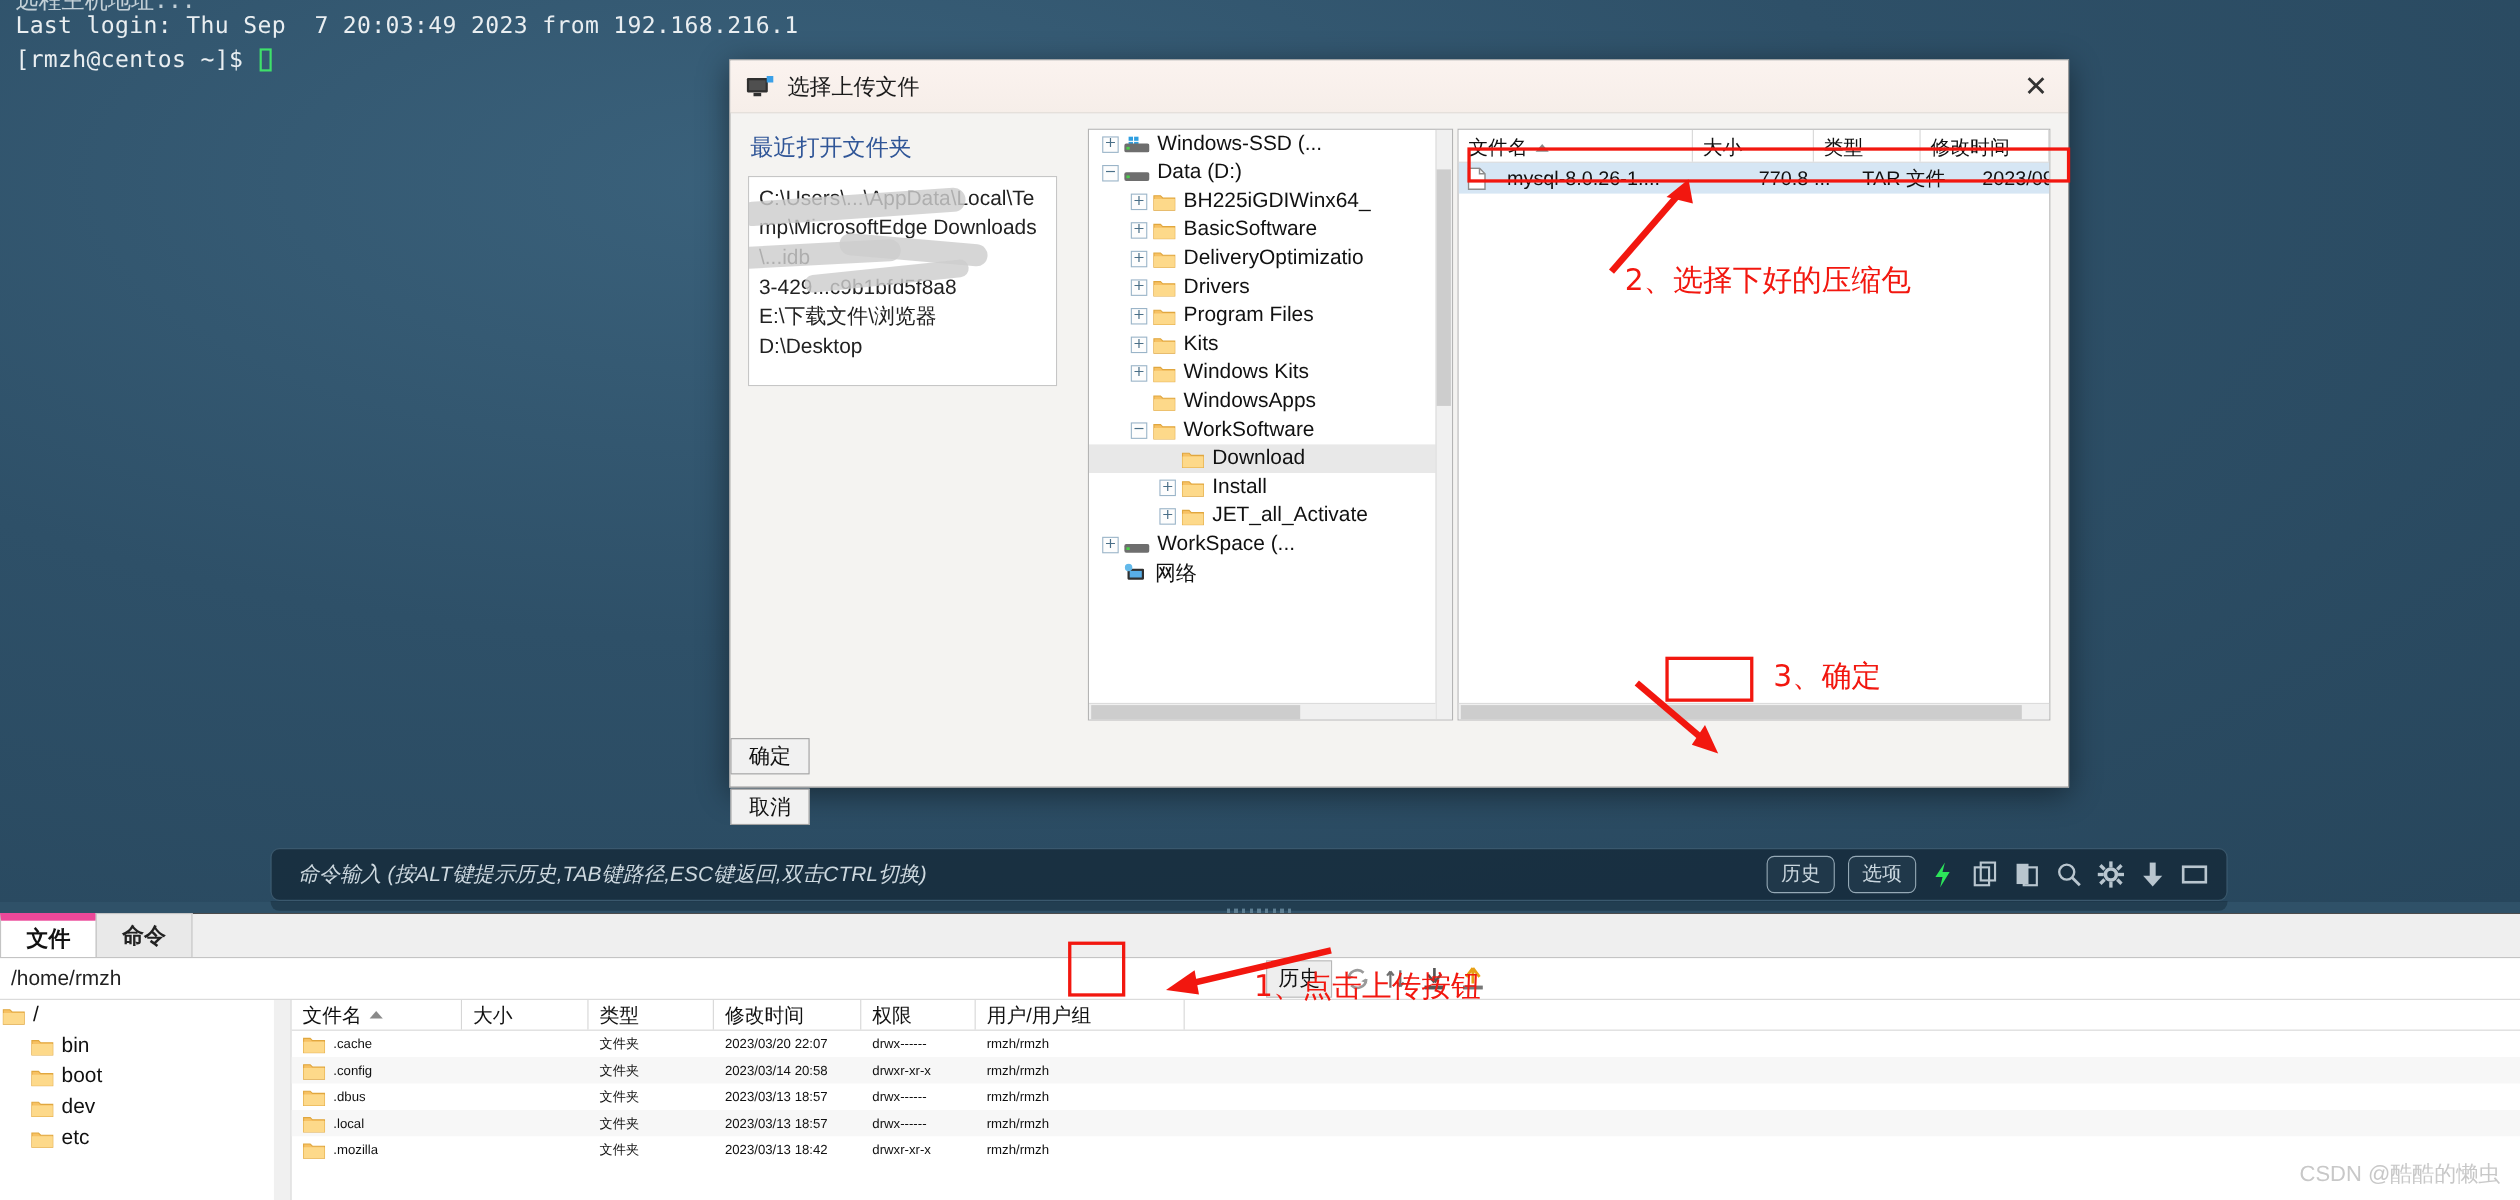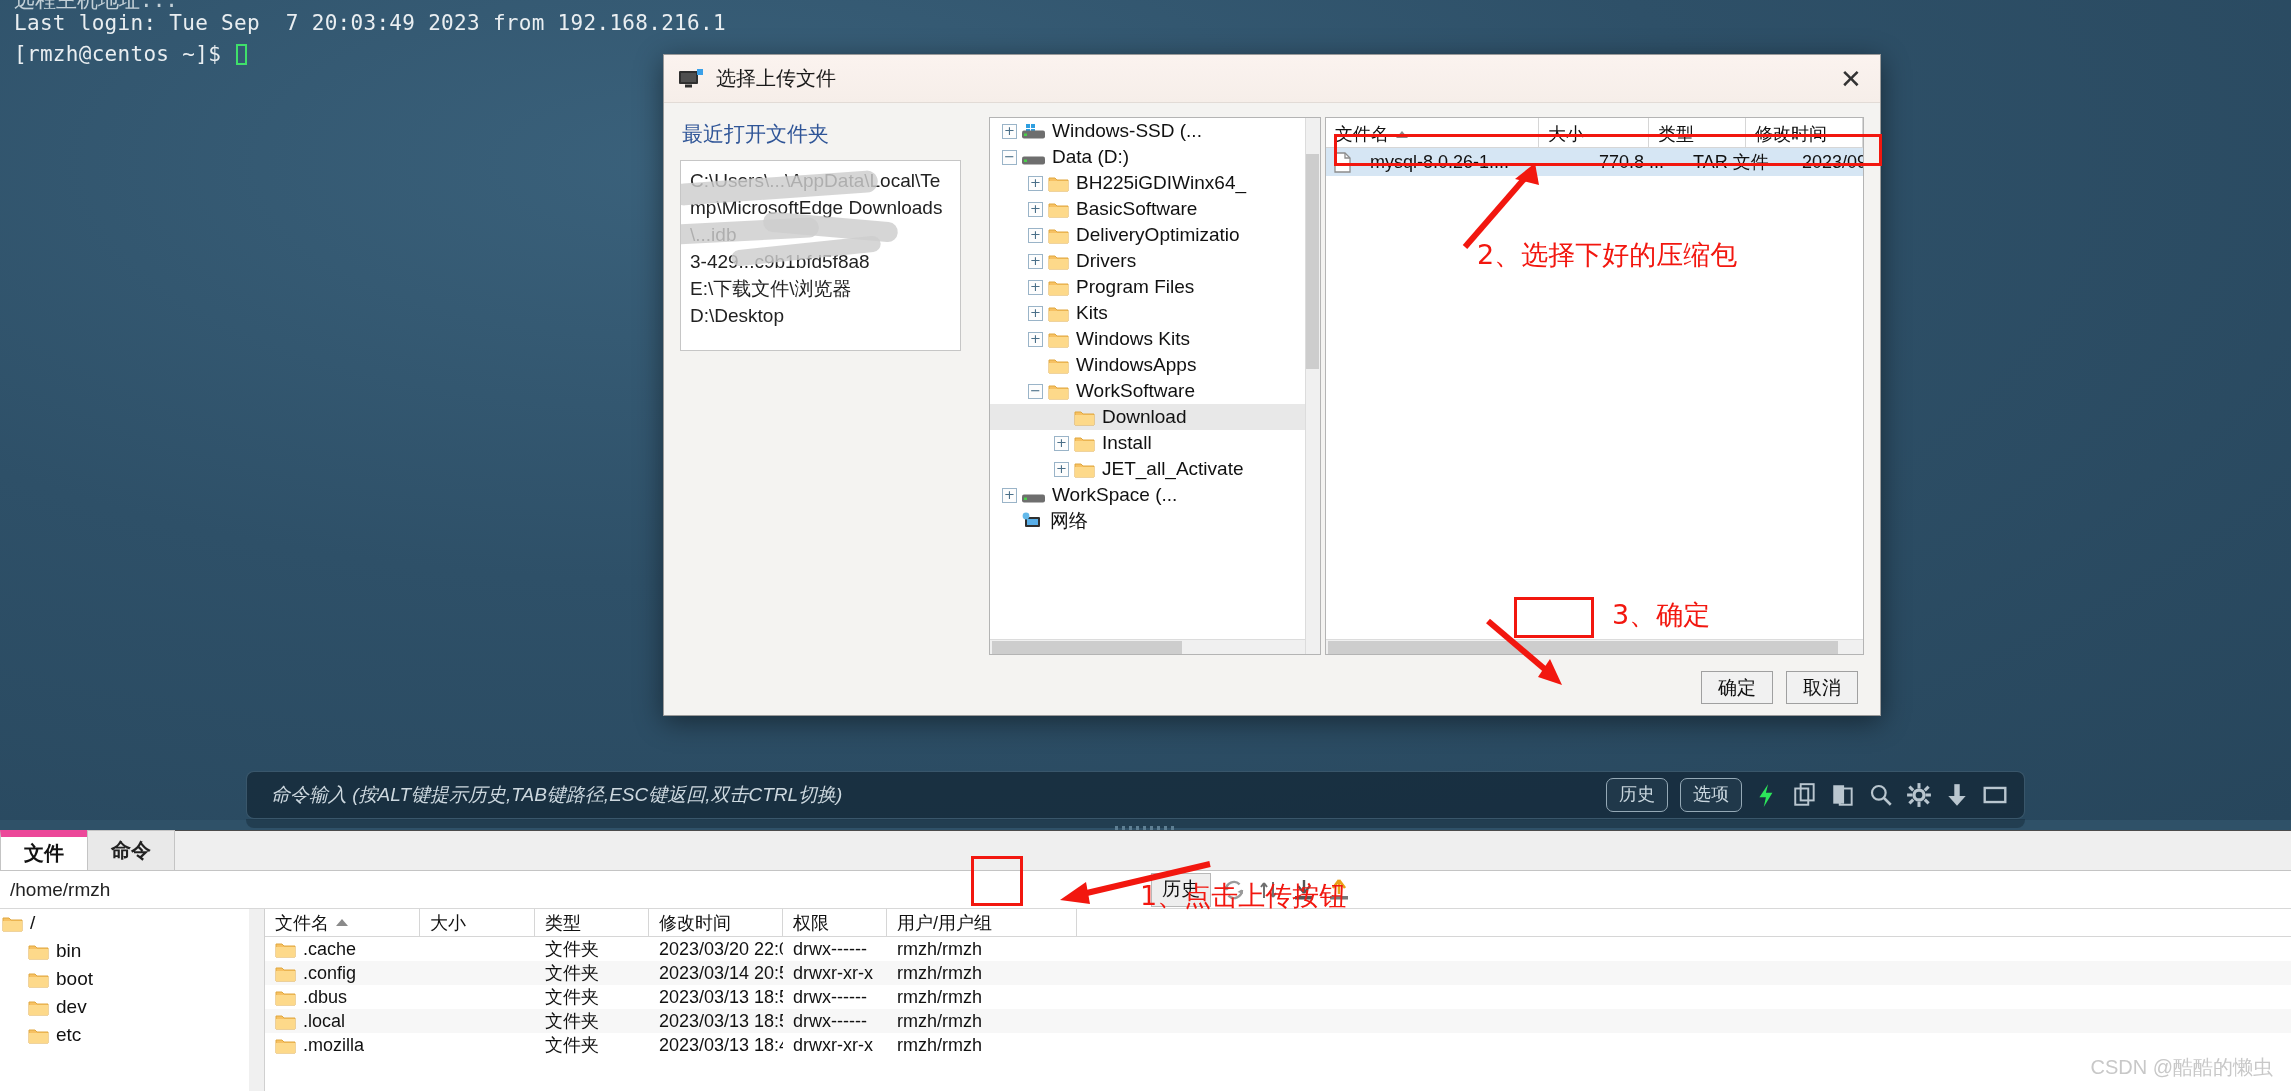--- a/index.html
+++ b/index.html
@@ -143,21 +143,21 @@
     display: flex; height: 28px; background: #d6e6f4; align-items: center;
   }
   .rcell { font-size: 18px; color: #111; padding-left: 9px; white-space: nowrap; overflow: hidden; margin-left: 12px; }
   .file-ico { width: 17px; height: 21px; margin: 0 7px 0 8px; flex: 0 0 auto; }
   #list-hscroll {
     position: absolute; left: 0; bottom: 0; height: 15px; width: 100%;
     background: #f0f0f0; border-top: 1px solid #dcdcdc;
   }
   #list-hthumb { position: absolute; left: 2px; top: 1px; width: 510px; height: 13px; background: #cdcdcd; }
 
-  #dlg-footer { display: flex; justify-content: flex-end; gap: 13px; padding: 16px 22px 0 0; }
+  #dlg-footer { display: flex; justify-content: flex-end; gap: 13px; padding: 16px 22px 0 0; flex-direction: column; }
   .dbtn {
     width: 72px; height: 33px; font-size: 19px; background: #f1f1f1;
     border: 1px solid #a0a0a0; color: #111;
   }
   #ok-highlight {
     position: absolute; left: 1514px; top: 597px; width: 80px; height: 41px;
     border: 3px solid #f2170f; pointer-events: none;
   }
 
   
@@ -196,39 +196,39 @@
   .bnode { display: flex; align-items: center; height: 28px; font-size: 19px; color: #111; }
   #btree-scroll { position: absolute; right: 0; top: 0; width: 15px; height: 100%; background: #f0f0f0; }
   #blist { flex: 1; position: relative; overflow: hidden; }
   #blist-head { display: flex; height: 28px; border-bottom: 1px solid #d6d6d6; }
   .bh {
     font-size: 18px; color: #111; padding-left: 10px; border-right: 1px solid #d6d6d6;
     display: flex; align-items: center; gap: 7px; white-space: nowrap;
   }
   .brow { display: flex; height: 24px; align-items: center; }
   .brow.alt { background: #f7f7f7; }
-  .bc { font-size: 18px; color: #111; padding-left: 10px; white-space: nowrap; overflow: hidden; }
+  .bc { font-size: 12px; color: #111; padding-left: 10px; white-space: nowrap; overflow: hidden; }
 
   
   .anno {
     position: absolute; color: #f2170f; font-size: 27px; white-space: nowrap;
     font-family: "DejaVu Sans", "Liberation Sans", sans-serif;
   }
   .arrow-svg { position: absolute; pointer-events: none; }
 
   #watermark {
     position: absolute; right: 18px; bottom: 10px; color: #c8c8c8; font-size: 20px;
   }
 </style>
 </head>
 <body>
 
 <div id="terminal">
   <div id="term-line-partial">远程主机地址...</div>
-  <div id="terminal-text"><span>Last login: Tue Sep  7 20:03:49 2023 from 192.168.216.1</span>
+  <div id="terminal-text"><span>Last login: Thu Sep  7 20:03:49 2023 from 192.168.216.1</span>
 <span>[rmzh@centos ~]$ </span><span id="cursor"></span></div>
 </div>
 
 <div id="cmdbar-shadow"></div>
 <div id="cmdbar">
   <div id="cmd-input-text">命令输入 (按ALT键提示历史,TAB键路径,ESC键返回,双击CTRL切换)</div>
   <div id="cmd-tools">
     <div class="cmd-pill">历史</div>
     <div class="cmd-pill">选项</div>
     <svg class="cmd-ico" viewBox="0 0 24 24">

